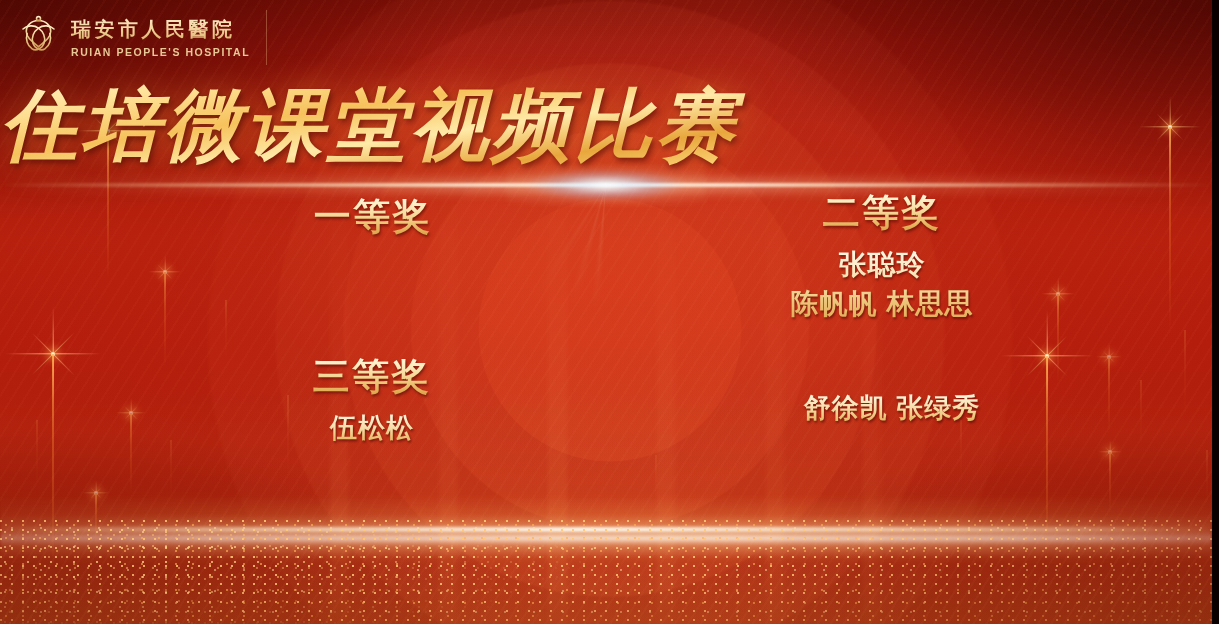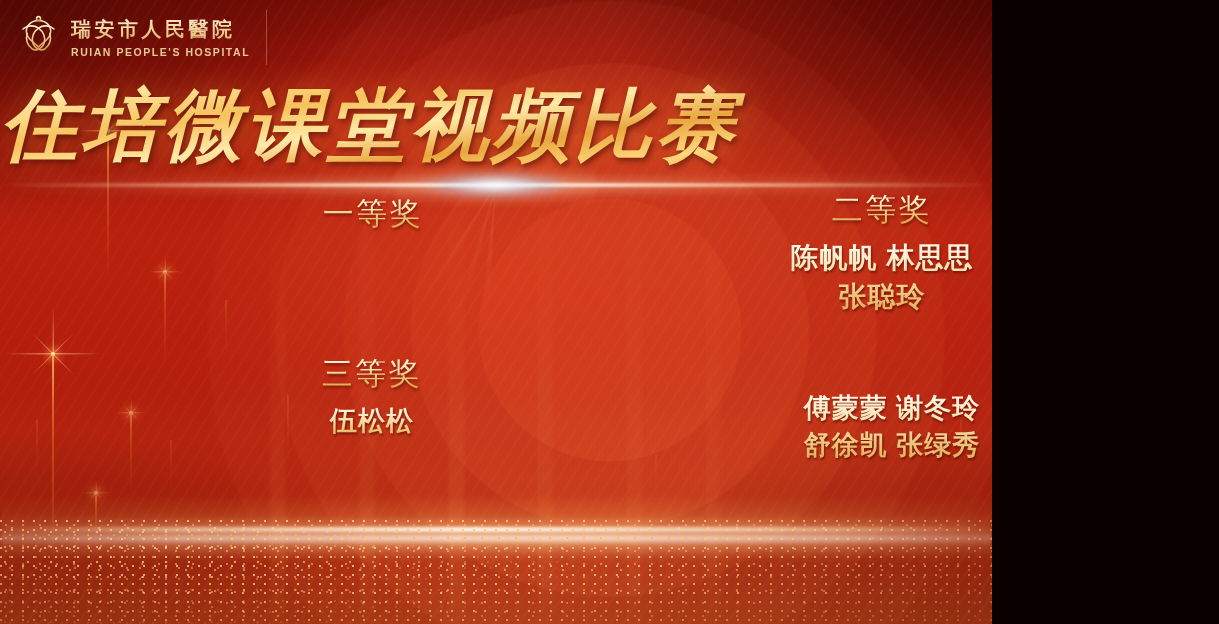--- a/index.html
+++ b/index.html
@@ -4,21 +4,21 @@
 <style>
   * { margin:0; padding:0; box-sizing:border-box; }
   html,body { background:#0a0000; }
   body {
     font-family:"Liberation Sans","DejaVu Sans",sans-serif;
     -webkit-font-smoothing:antialiased;
   }
 
   #poster {
     position:relative;
-    width:992px; height:624px;
+    width:1212px; height:624px;
     overflow:hidden;
     background:#a81608;
   }
 
   
   .layer { position:absolute; inset:0; pointer-events:none; }
 
   
   .bg-base {
     background:
@@ -273,21 +273,21 @@
       #d89230 88%,
       #f7c567 100%);
     -webkit-background-clip:text; background-clip:text;
     -webkit-text-fill-color:transparent;
     filter:drop-shadow(2px 3px 3px rgba(70,5,0,.62)) drop-shadow(0 0 16px rgba(255,170,60,.35));
   }
 
   
   .award { position:absolute; text-align:center; }
   .award-title {
-    font-size:31px; font-weight:400; letter-spacing:2.5px;
+    font-size:37px; font-weight:700; letter-spacing:2.5px;
     white-space:nowrap; line-height:1.14;
     background:linear-gradient(180deg,
       #fff8e2 0%,
       #fdeec4 20%,
       #f7dda0 42%,
       #eec476 64%,
       #e2ad55 84%,
       #d79a41 100%);
     -webkit-background-clip:text; background-clip:text;
     -webkit-text-fill-color:transparent;
@@ -466,32 +466,31 @@
 
   <div class="title">住培微课堂视频比赛</div>
 
   <div class="award" id="award-first">
     <div class="award-title">一等奖</div>
   </div>
 
   <div class="award" id="award-second">
     <div class="award-title">二等奖</div>
     <div class="award-names">
+        <div>张聪玲</div>
         <div>陈帆帆 林思思</div>
-        <div>张聪玲</div>
       </div>
   </div>
 
   <div class="award" id="award-third">
     <div class="award-title">三等奖</div>
     <div class="award-names">
         <div>伍松松</div>
       </div>
   </div>
 
   <div class="award" id="award-merit">
     <div class="award-names">
-        <div>傅蒙蒙 谢冬玲</div>
         <div>舒徐凯 张绿秀</div>
       </div>
   </div>
 
 </div>
 
 </body></html>

